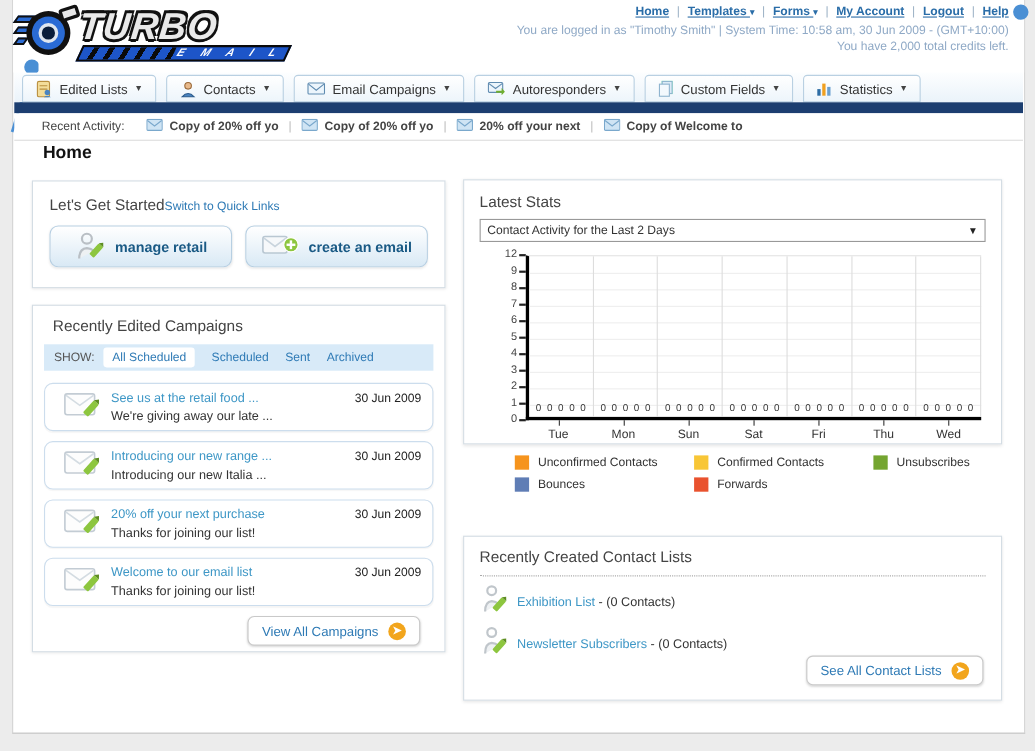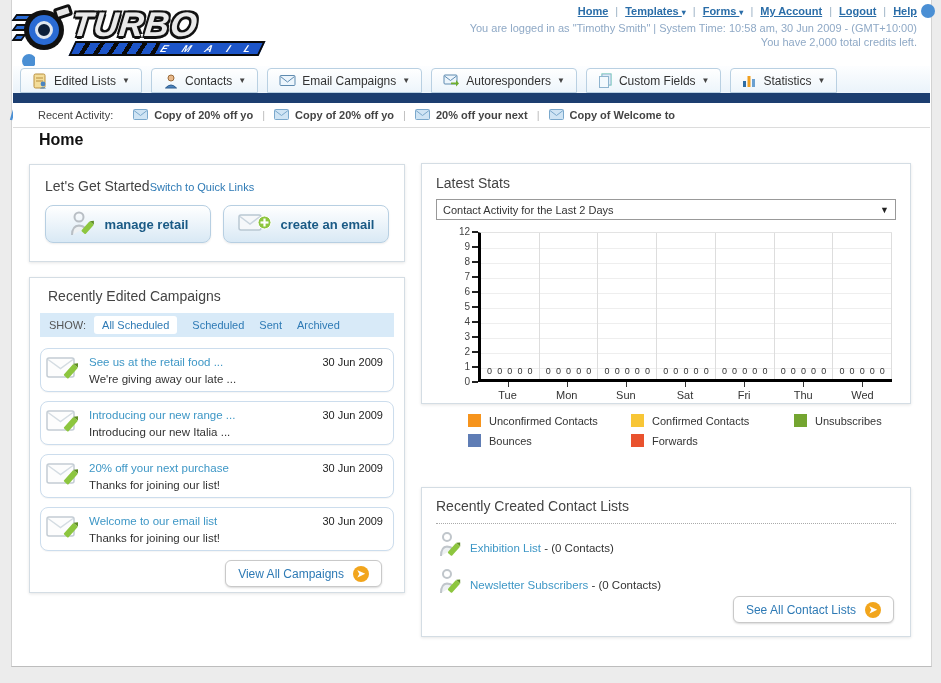--- a/index.html
+++ b/index.html
@@ -71,21 +71,21 @@
             font-size:13px; font-weight:bold; color:#1a5a85; cursor:pointer; box-shadow:0 1px 2px rgba(0,0,0,0.08); }
 
   .camp-panel { left:17px; top:277px; width:376px; height:316px; padding:10px 10px 0; }
   .camp-panel .panel-title { margin-left:8px; }
   .camp-tabbar { margin-top:9px; height:24px; background:#d8eaf8; display:flex; align-items:center; font-size:11px; }
   .show-label { color:#555; margin:0 8px 0 9px; }
   .ctab { color:#2e7ab5; margin-right:15px; cursor:pointer; }
   .ctab.active { background:#fff; padding:3px 8px; border-radius:3px; color:#2e7ab5; }
   .citems { margin-top:11px; }
   .citem { height:44px; border:1px solid #ccdded; border-radius:8px; margin-bottom:9px; display:flex;
-           align-items:center; padding:0 10px 0 4px; background:#fff; box-shadow:0 1px 1px rgba(0,0,0,0.04); }
+           align-items:center; padding:0 10px 0 16px; background:#fff; box-shadow:0 1px 1px rgba(0,0,0,0.04); }
   .citem svg { flex:0 0 38px; }
   .c-texts { margin-left:6px; line-height:15px; }
   .c-title { font-size:11.5px; color:#3e97c6; cursor:pointer; }
   .c-sub { font-size:11.5px; color:#333; }
   .c-date { margin-left:auto; align-self:flex-start; padding-top:7px; font-size:11px; color:#222; }
   .view-all-row { display:flex; justify-content:flex-end; margin-top:4px; padding-right:12px; }
   .pill-btn { display:flex; align-items:center; gap:9px; height:27px; padding:0 12px; background:#fff;
               border:1px solid #c9c9c9; border-radius:6px; font-size:12px; color:#2e7ab5; cursor:pointer;
               box-shadow:0 1px 2px rgba(0,0,0,0.15); }
   .arrow-circle { width:16px; height:16px; border-radius:50%; background:#f2a51c; color:#fff; font-size:10px;

